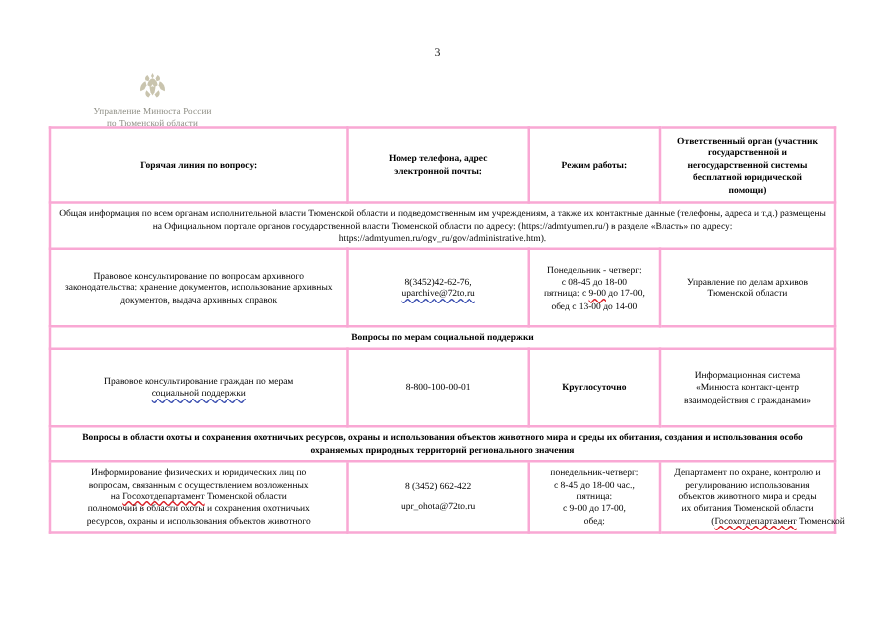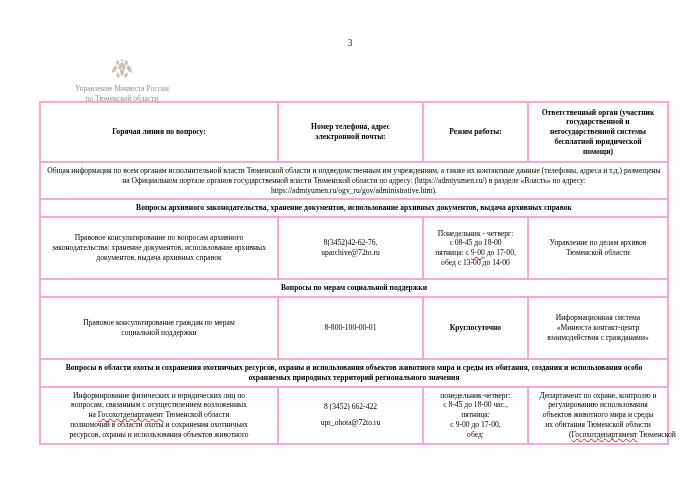--- a/index.html
+++ b/index.html
@@ -98,20 +98,21 @@
   td.body-cell.tall { height: 54px; }
   td.bold-cell { font-weight: bold; }
   .spell-red {
     text-decoration: underline;
     text-decoration-color: #d81f26;
     text-decoration-style: wavy;
     text-decoration-skip-ink: none;
     margin-top: 33px;
   }
   .spell-blue {
+    text-decoration: underline;
     text-decoration-color: #3b4fb0;
     text-decoration-style: wavy;
     text-decoration-skip-ink: none;
   }
   .nowrap { white-space: nowrap; padding-left: 36px; }
   .email-line { display: block; }
   .gap-line { display: block; height: 6px; }
   .hours-line { display: block; }
 </style>
 </head>
@@ -160,23 +161,20 @@
           <span>негосударственной системы</span><br>
           <span>бесплатной юридической</span><br>
           <span>помощи)</span>
         </td>
       </tr>
 
       <tr>
         <td class="wide-note" colspan="4">Общая информация по всем органам исполнительной власти Тюменской области и подведомственным им учреждениям, а также их контактные данные (телефоны, адреса и т.д.) размещены на Официальном портале органов государственной власти Тюменской области по адресу: (https://admtyumen.ru/) в разделе «Власть» по адресу: https://admtyumen.ru/ogv_ru/gov/administrative.htm).</td>
       </tr>
 
-      <tr>
-        <td class="section-title" colspan="4">Вопросы архивного законодательства, хранение документов, использование архивных документов, выдача архивных справок</td>
-      </tr>
 
       <tr>
         <td class="body-cell tall">Правовое консультирование по вопросам архивного законодательства: хранение документов, использование архивных документов, выдача архивных справок</td>
         <td class="body-cell">
           <span>8(3452)42-62-76,</span><br>
           <span class="spell-blue">uparchive@72to.ru</span>
         </td>
         <td class="body-cell">
           <span class="hours-line">Понедельник - четверг:</span>
           <span class="hours-line">с 08-45 до 18-00</span>

